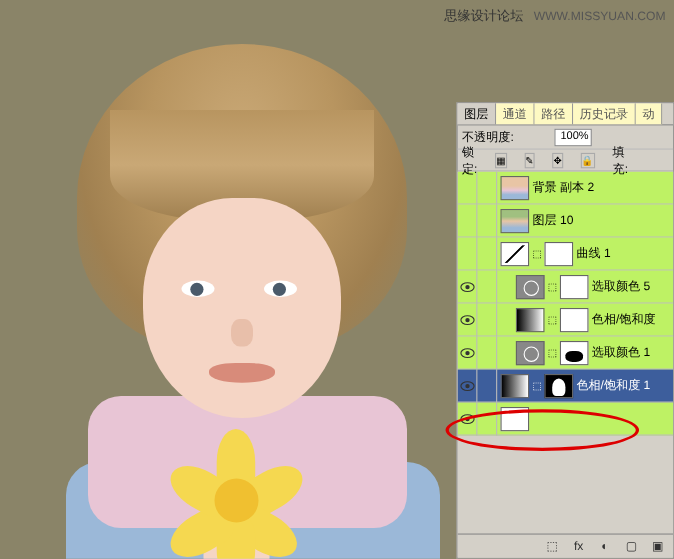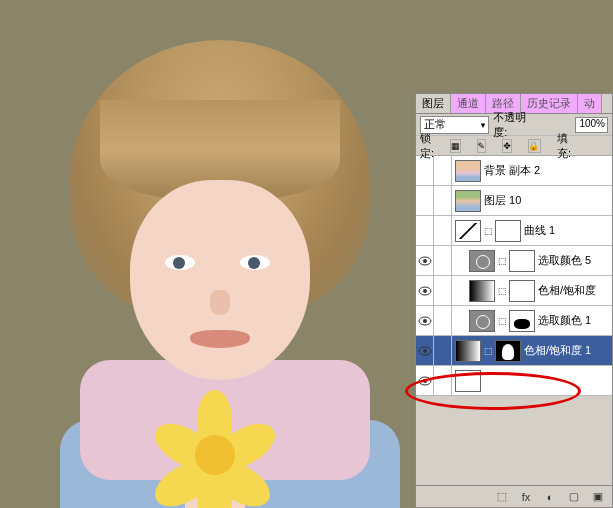--- a/index.html
+++ b/index.html
@@ -50,33 +50,33 @@
     .watermark-mid { position:absolute; left:110px; top:298px; font-size:22px; font-weight:bold;
       color:#fff; text-shadow: -2px -2px 0 #0a9050, 2px -2px 0 #0a9050, -2px 2px 0 #0a9050, 2px 2px 0 #0a9050; }
     
     .layers-panel {
       position:absolute; right:0; top:93px; width:198px; height:415px;
       background:#d4d0c8; border:1px solid #888; font-size:11px;
     }
     .panel-tabs { display:flex; background:#d4d0c8; border-bottom:1px solid #888; height:20px; }
     .panel-tab { padding:2px 6px; border-right:1px solid #999; cursor:default; font-size:11px; }
     .panel-tab.active { background:#d4d0c8; }
-    .panel-tab.inactive { background:#f0abfc; color:#555; }
+    .panel-tab.inactive { background:#fef9c3; color:#555; }
     
     .panel-row { display:flex; align-items:center; height:22px; padding:2px 4px; border-bottom:1px solid #bbb; gap:4px; }
     .blend-select { width:72px; height:18px; font-size:11px; background:#fff; border:1px solid #888; display:inline-flex; align-items:center; padding:0 3px; }
     .blend-select::after { content:'▾'; margin-left:auto; font-size:9px; }
     .opacity-label { font-size:11px; }
     .opacity-val { width:34px; height:16px; background:#fff; border:1px solid #888; font-size:10px; text-align:right; padding:0 2px;margin-left:33px; }
     
     .lock-row { display:flex; align-items:center; height:20px; padding:2px 4px; border-bottom:1px solid #aaa; gap:16px; font-size:11px; }
     .lock-icon { width:14px; height:14px; display:inline-flex; align-items:center; justify-content:center; border:1px solid #aaa; font-size:9px; }
     
     .layer-list { height:330px; overflow:hidden; background:#d4d0c8; }
-    .layer-row { display:flex; align-items:center; height:30px; border-bottom:1px solid #bbb; background:#ffffff; }
+    .layer-row { display:flex; align-items:center; height:30px; border-bottom:1px solid #bbb; background:#bef264; }
     .layer-row.selected { background:#3d5e9c; color:#fff; }
     .vis-col { width:18px; height:30px; border-right:1px solid #bbb; display:flex; align-items:center; justify-content:center; }
     .eye-icon { width:14px; height:10px; }
     .eye-icon svg { display:block; }
     .link-col { width:18px; height:30px; border-right:1px solid #bbb; display:flex; align-items:center; justify-content:center; }
     .indent { width:14px; }
     .layer-thumb { width:26px; height:22px; border:1px solid #666; background:#fff; margin:0 3px; flex-shrink:0; }
     .layer-thumb.photo1 { background: linear-gradient(#e8c5a5 40%, #e8c5d5 60%, #9bb8d8 80%); }
     .layer-thumb.photo2 { background: linear-gradient(#a0c080 30%, #e8c5a5 50%, #9bb8d8 80%); }
     .layer-thumb.curve { background:#fff; position:relative; }
@@ -117,36 +117,37 @@
         <div class="petal p2"></div>
         <div class="petal p3"></div>
       <div class="petal p4"></div>
         <div class="petal p5"></div>
         <div class="petal p6"></div>
       <div class="flower-center"></div>
       <div class="hand"></div>
     </div>
   </div>
 
+  <div class="watermark-top">
+    <span>思缘设计论坛</span>
+    <span class="url">WWW.MISSYUAN.COM</span>
+  </div>
 
 </div>
 
 <div class="layers-panel">
   <div class="panel-tabs">
     <div class="panel-tab active">图层</div>
     <div class="panel-tab inactive">通道</div>
     <div class="panel-tab inactive">路径</div>
     <div class="panel-tab inactive">历史记录</div>
     <div class="panel-tab inactive">动</div>
   </div>
 
   <div class="panel-row">
-    <div class="blend-select">
-      <span>正常</span>
-    </div>
     <span class="opacity-label">不透明度:</span>
     <span class="opacity-val">100%</span>
   </div>
 
   <div class="lock-row">
     <span>锁定:</span>
     <span class="lock-icon">▦</span>
     <span class="lock-icon">✎</span>
     <span class="lock-icon">✥</span>
     <span class="lock-icon">🔒</span>

